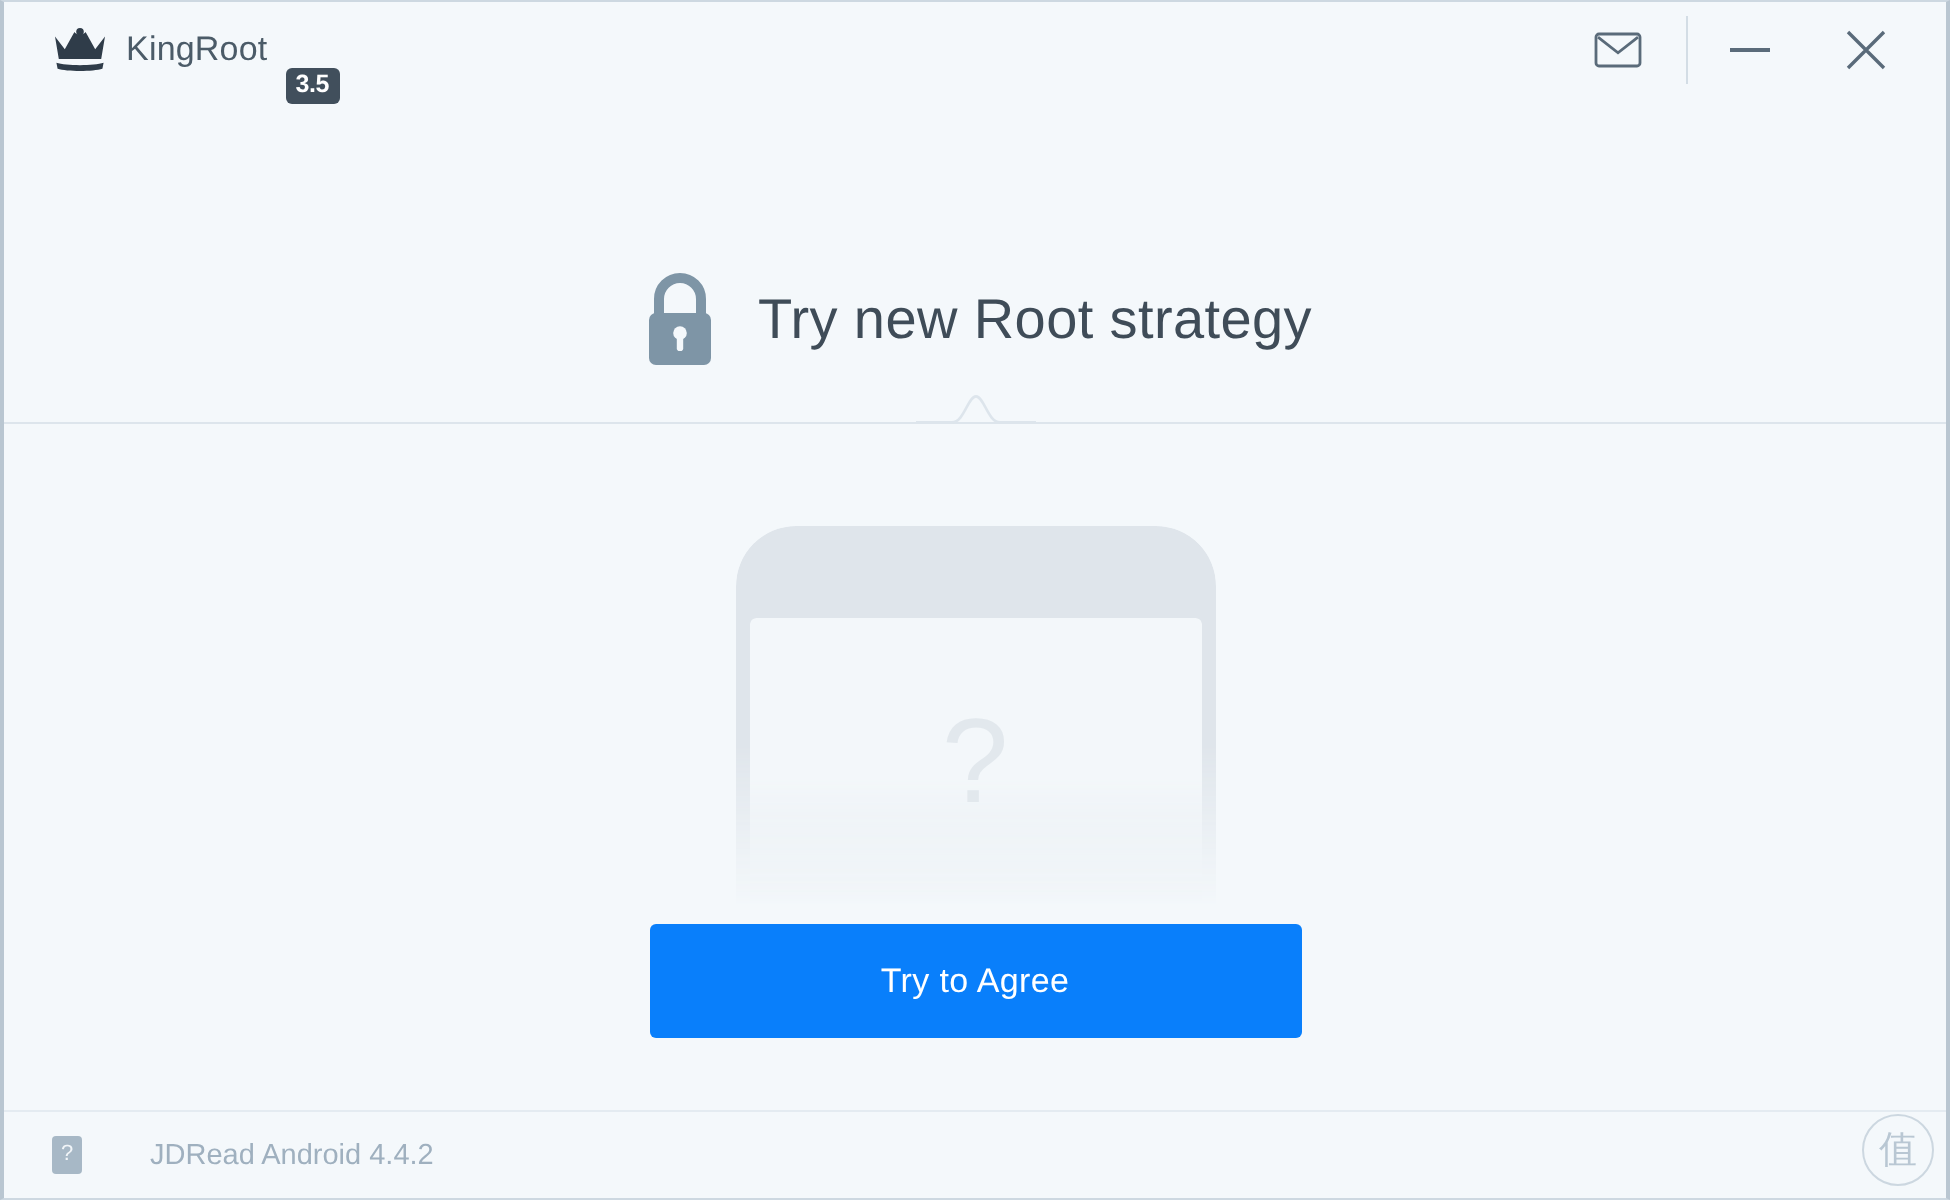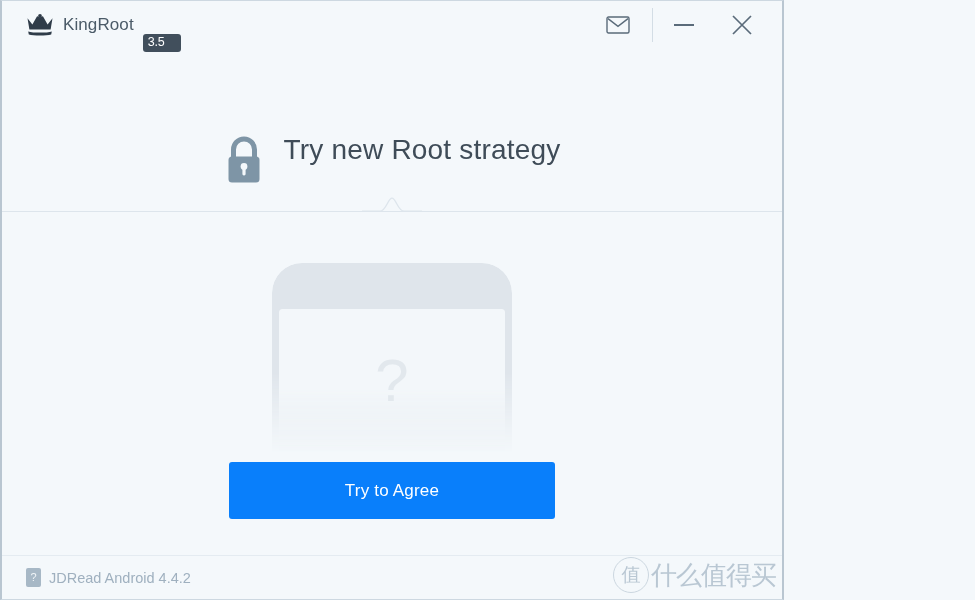--- a/index.html
+++ b/index.html
@@ -10,21 +10,21 @@
     width: 975px;
     height: 600px;
     overflow: hidden;
     font-family: "Liberation Sans", sans-serif;
     background: #f4f8fb;
   }
 
   
   .window {
     position: relative;
-    width: 784px;
+    width: 975px;
     height: 600px;
     box-sizing: border-box;
     background: #f4f8fb;
     border-left: 2px solid #b9c6d1;
     border-right: 2px solid #b9c6d1;
     border-top: 1px solid #cdd8e1;
     border-bottom: 1px solid #cdd8e1;
     overflow: hidden;
   }
 
@@ -51,22 +51,22 @@
   }
   .brand-name {
     font-size: 17px;
     color: #4b5b68;
     letter-spacing: 0.1px;
   }
   .version-badge {
     background: #414f5c;
     color: #ffffff;
     font-size: 12.5px;
-    font-weight: normal;
-    padding: 1px 16px 2px 5px;
+    font-weight: bold;
+    padding: 1px 5px 2px 5px;
     border-radius: 3px;
     line-height: 1.15;
     letter-spacing: -0.2px;
     margin-top: 37px;
   }
 
   .titlebar-actions {
     position: absolute;
     right: 0; top: 0;
     height: 47px;
@@ -94,21 +94,21 @@
   .tb-btn.min   { margin-right: 14px; }
   .tb-btn.mail  { margin-right: 0px; }
 
   
   .headline {
     position: absolute;
     left: 0;
     top: 133px;
     width: 100%;
     display: flex;
-    align-items: flex-start;
+    align-items: center;
     justify-content: center;
     gap: 18px;
   }
   .lock-icon { width: 42px; height: 52px; display: block; }
   .headline-text {
     font-size: 28px;
     color: #3f4c58;
     letter-spacing: 0.2px;
   }
 
@@ -224,20 +224,21 @@
     color: #f1f5f8;
     font-size: 11px;
     display: flex;
     align-items: center;
     justify-content: center;
     line-height: 1;
   }
   .device-text {
     font-size: 14.5px;
     color: #9fb0bf;
+    margin-left: 26px;
   }
   .status-right {
     display: flex;
     align-items: center;
     gap: 7px;
     margin-right: 24px;
     position: relative;
   }
   .agree-checkbox {
     width: 13px;
@@ -352,16 +353,15 @@
   <div class="statusbar">
     <div class="status-left">
       <span class="help-badge">?</span>
       <span class="device-text">JDRead Android 4.4.2</span>
     </div>
 
   </div>
 
   <div class="watermark">
     <span class="wm-circle">值</span>
-    <span class="wm-text">什么值得买</span>
   </div>
 
 </div>
 
 </body></html>

